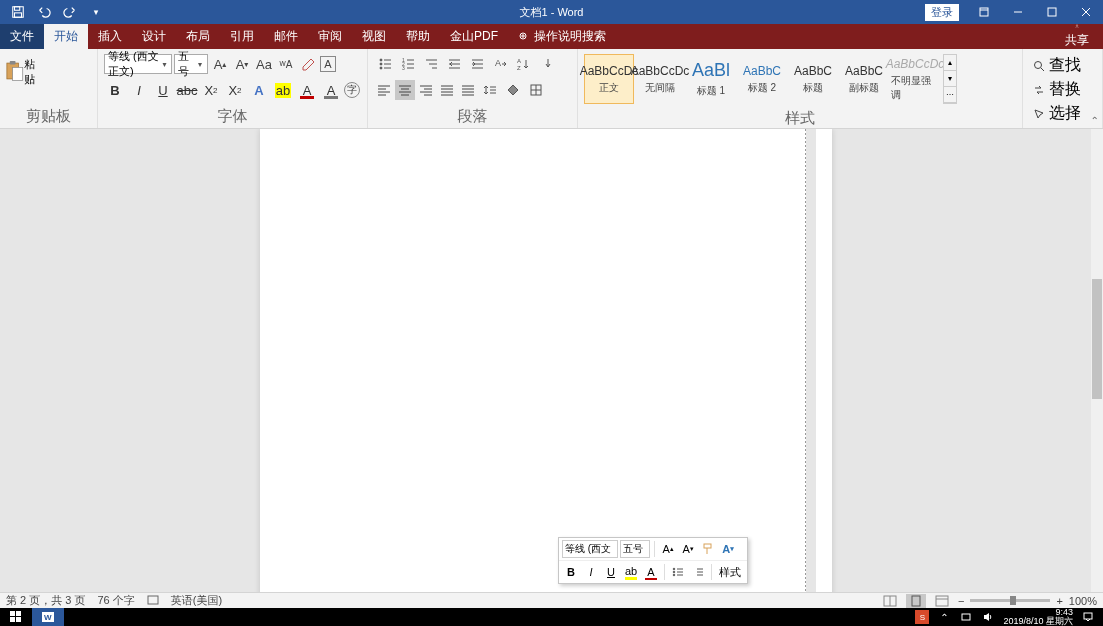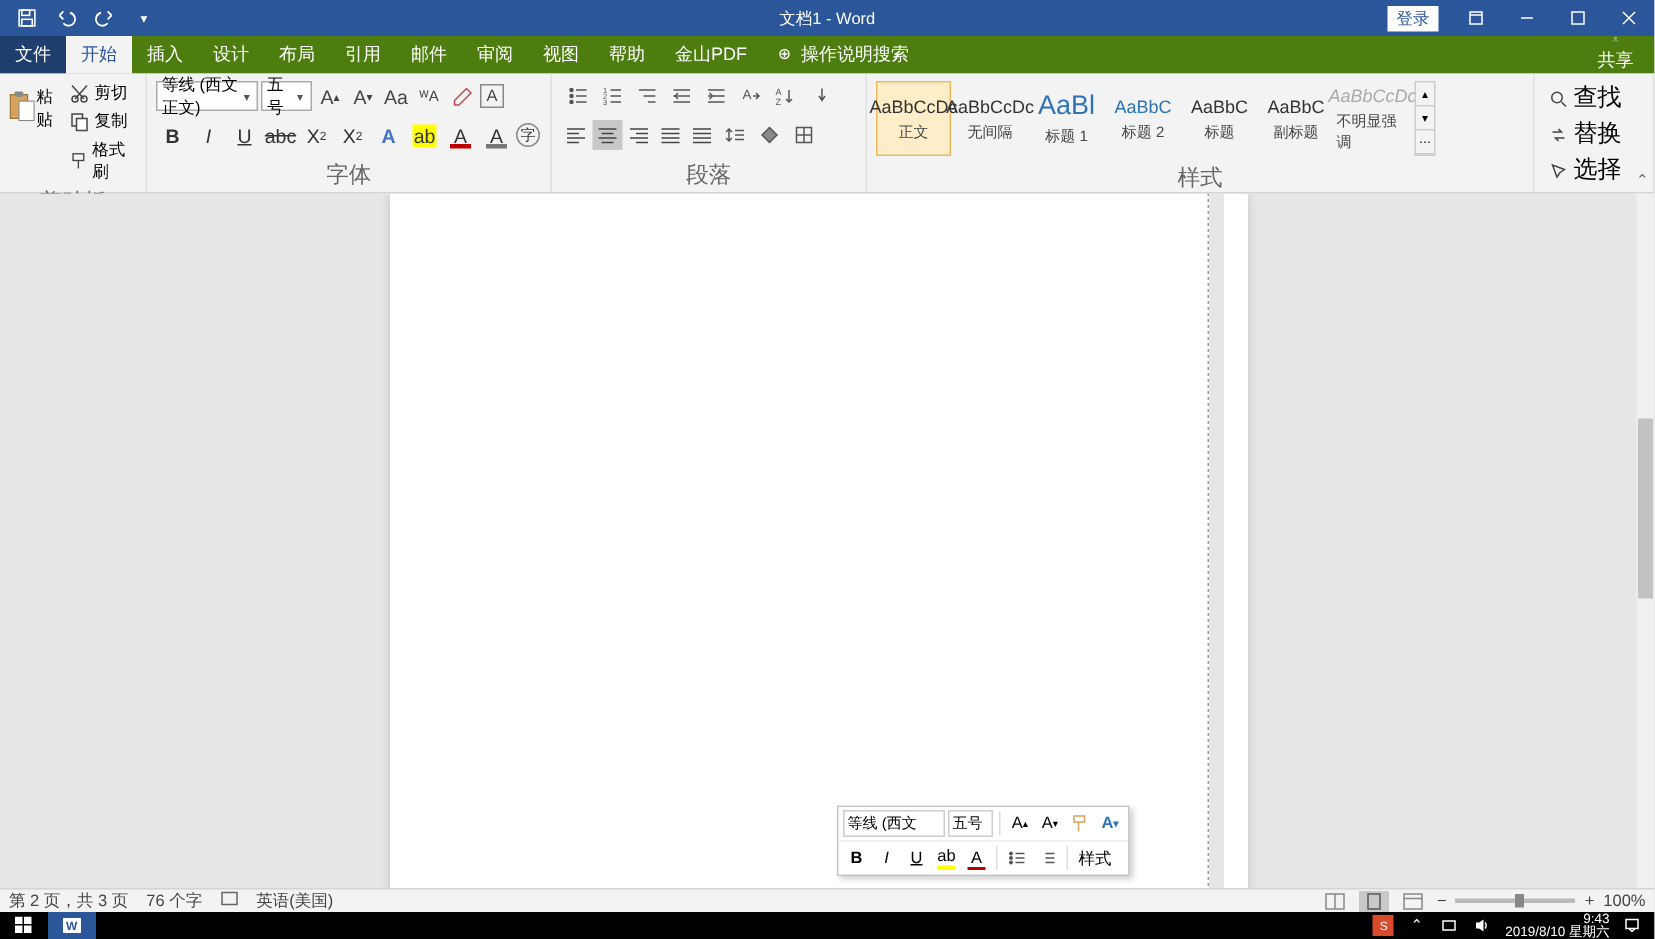--- a/index.html
+++ b/index.html
@@ -10,21 +10,21 @@
 .qat { display: flex; align-items: center; gap: 2px; padding-left: 6px; }
 .qat-btn { width: 24px; height: 20px; display: flex; align-items: center; justify-content: center; cursor: pointer; }
 .qat-btn svg { width: 14px; height: 14px; }
 .title-center { position: absolute; left: 50%; transform: translateX(-50%); }
 .title-right { margin-left: auto; display: flex; align-items: center; }
 .login-badge { background: #fff; color: #2b579a; padding: 1px 6px; margin-right: 8px; font-size: 11px; }
 .win-btn { width: 34px; height: 24px; display: flex; align-items: center; justify-content: center; cursor: pointer; }
 .win-btn svg { width: 10px; height: 10px; }
 
 
-.menubar { height: 25px; background: #4d7c0f; display: flex; align-items: stretch; color: #fff; font-size: 12px; }
+.menubar { height: 25px; background: #7f1d1d; display: flex; align-items: stretch; color: #fff; font-size: 12px; }
 .menu-item { padding: 0 10px; display: flex; align-items: center; cursor: pointer; }
 .menu-item.file { background: #1e3e6e; }
 .menu-item.active { background: #f3f3f3; color: #2b579a; }
 .menu-tell { display: flex; align-items: center; gap: 4px; }
 .menu-share { margin-left: auto; padding: 0 14px; display: flex; align-items: center; gap: 4px; flex-direction: column; }
 
 
 .ribbon { height: 80px; background: #f3f3f3; border-bottom: 1px solid #d4d4d4; display: flex; position: relative; }
 .ribbon-group { border-right: 1px solid #e0e0e0; display: flex; flex-direction: column; padding: 2px 4px 0; }
 .ribbon-group-content { flex: 1; display: flex; align-items: flex-start; }
@@ -207,45 +207,20 @@
   <div class="ribbon-group clipboard">
     <div class="ribbon-group-content">
       <div class="paste-btn">
         <svg class="paste-icon" viewBox="0 0 28 30">
             <rect x="4" y="4" width="16" height="22" fill="#d8a25a" stroke="#9a6a2a"></rect>
             <rect x="8" y="1" width="8" height="5" fill="#888" rx="1"></rect>
             <rect x="12" y="10" width="14" height="18" fill="#fff" stroke="#888"></rect>
           </svg>
         <span class="paste-label">粘贴</span>
       </div>
-      <div class="clip-side">
-        <div class="clip-side-btn">
-            <svg viewBox="0 0 14 14" fill="none" stroke="#444">
-              <circle cx="4" cy="11" r="2"></circle>
-              <circle cx="10" cy="11" r="2"></circle>
-              <line x1="4" y1="11" x2="12" y2="2"></line>
-              <line x1="10" y1="11" x2="2" y2="2"></line>
-            </svg>
-            <span>剪切</span>
-          </div>
-        <div class="clip-side-btn">
-            <svg viewBox="0 0 14 14" fill="none" stroke="#444">
-              <rect x="2" y="2" width="7" height="8"></rect>
-              <rect x="5" y="5" width="7" height="8" fill="#fff"></rect>
-            </svg>
-            <span>复制</span>
-          </div>
-        <div class="clip-side-btn">
-            <svg viewBox="0 0 14 14" fill="none" stroke="#444">
-              <rect x="3" y="2" width="8" height="5"></rect>
-              <line x1="7" y1="7" x2="7" y2="13"></line>
-            </svg>
-            <span>格式刷</span>
-          </div>
-      </div>
     </div>
     <div class="ribbon-group-label">剪贴板</div>
   </div>
 
   <div class="ribbon-group font-group">
     <div class="ribbon-group-content" style="flex-direction:column">
       <div class="font-row1">
         <div class="font-combo font-name">
             <span>等线 (西文正文)</span>
             <span class="combo-arrow">▾</span>
@@ -487,21 +462,21 @@
 </div>
 
 <div class="doc-area">
   <div class="page page1">
     <div class="page-gap"></div>
 
   </div>
 
   <div class="mini-toolbar">
     <div class="mini-row">
-      <div class="mini-combo" style="width:68px">
+      <div class="mini-combo" style="width:56px">
           <span>等线 (西文</span>
         </div>
       <div class="mini-combo" style="width:30px">
           <span>五号</span>
         </div>
       <div class="mini-sep"></div>
       <div class="mini-btn">A<span style="font-size:7px;vertical-align:super">▴</span></div>
       <div class="mini-btn">A<span style="font-size:7px;vertical-align:super">▾</span></div>
       <div class="mini-btn">
           <svg width="12" height="12" viewBox="0 0 12 12" fill="none" stroke="#d8a25a">

